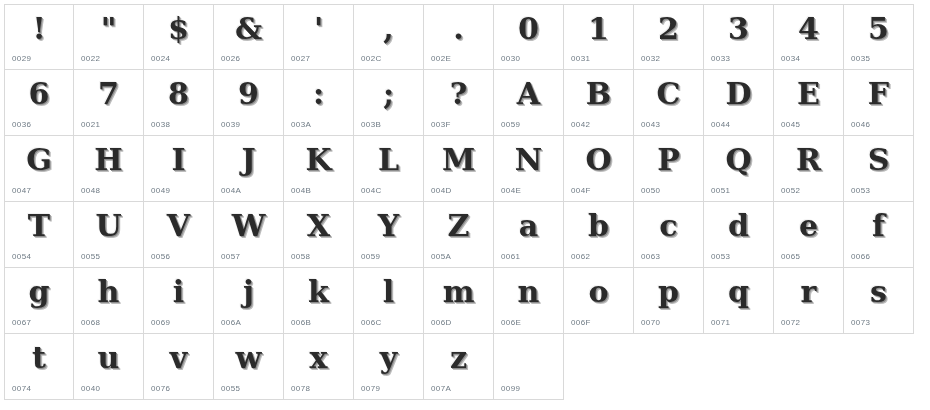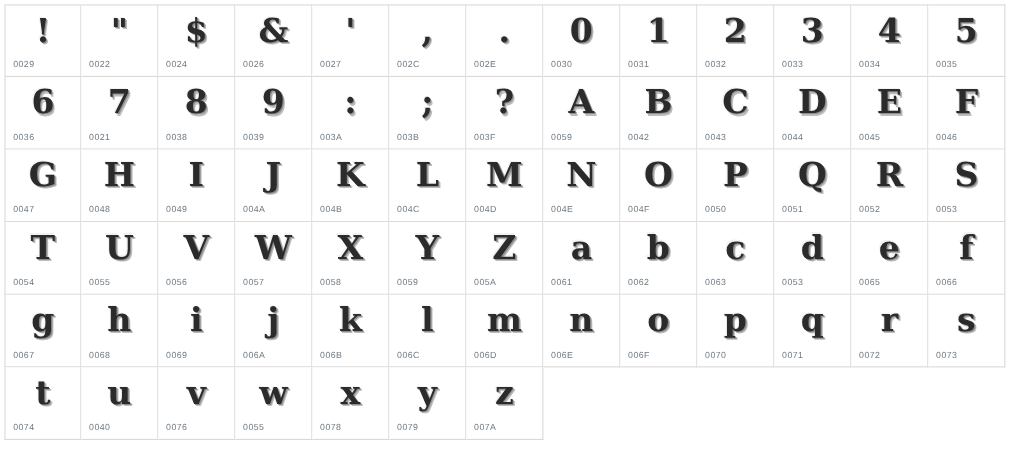--- a/index.html
+++ b/index.html
@@ -354,14 +354,17 @@
         <div class="code">0078</div>
       </div>
       <div class="cell">
         <div class="glyph">y</div>
         <div class="code">0079</div>
       </div>
       <div class="cell">
         <div class="glyph">z</div>
         <div class="code">007A</div>
       </div>
+      <div class="cell empty">
+        <div class="code">0099</div>
+      </div>
     </div>
 </div>
 
 </body></html>

